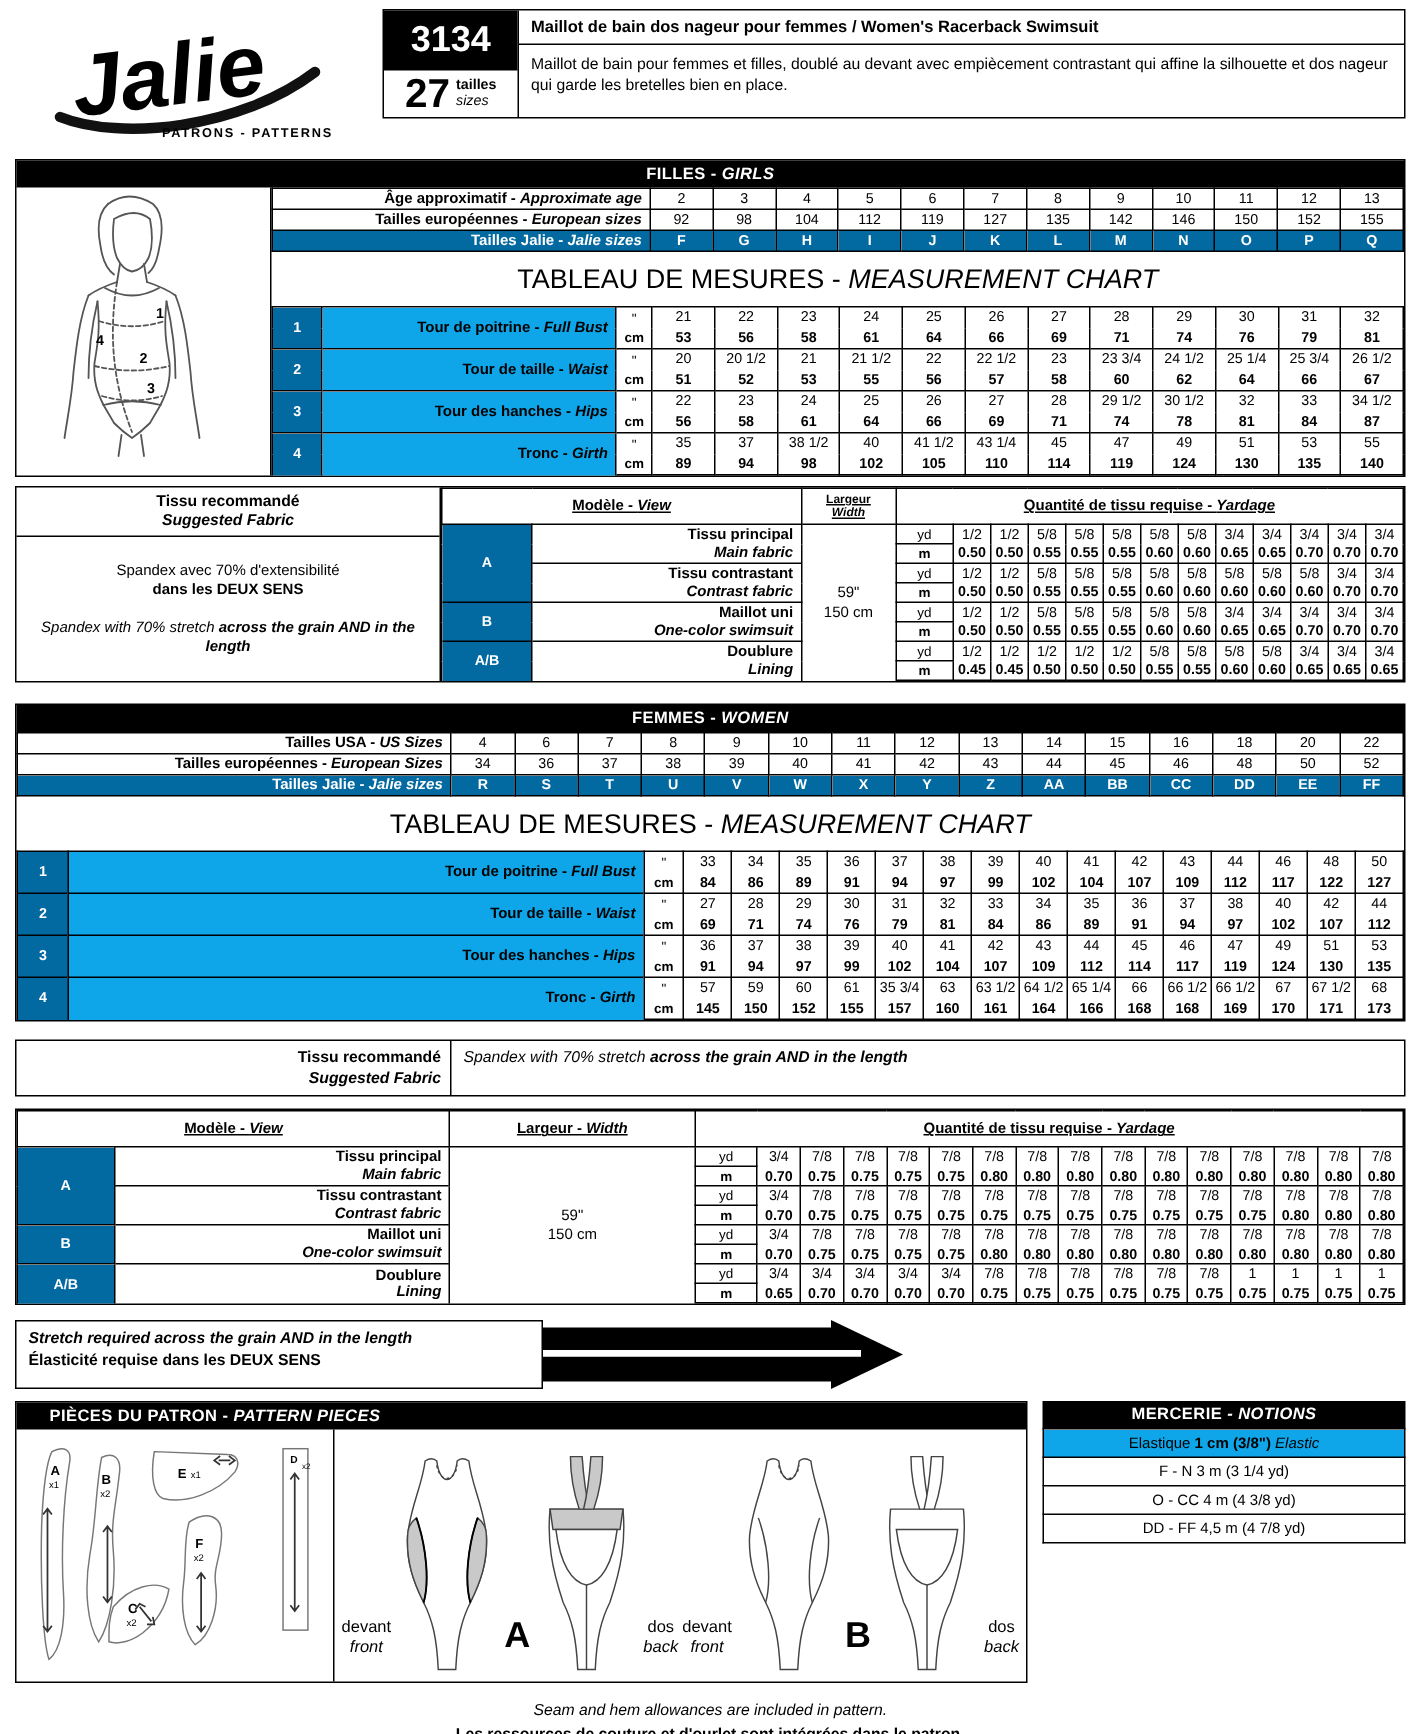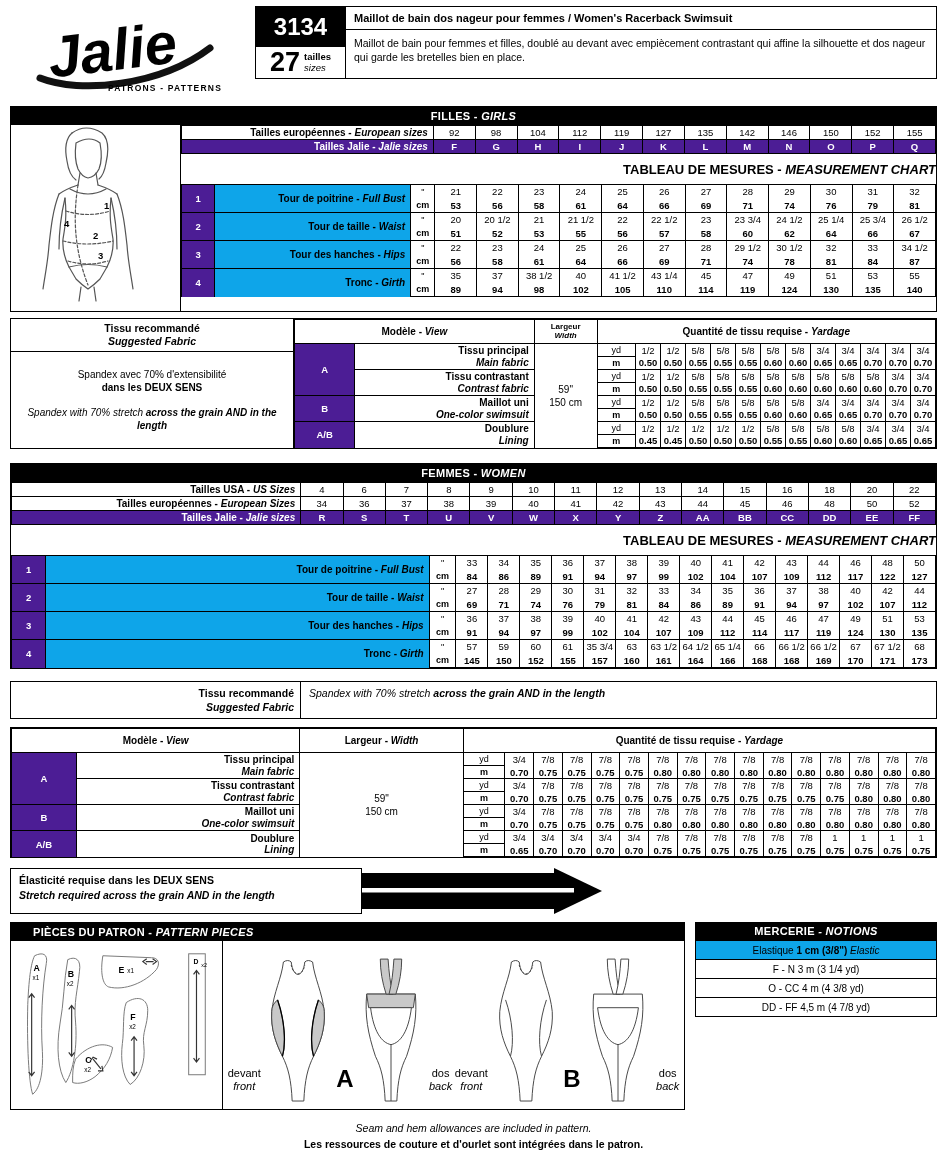--- a/index.html
+++ b/index.html
@@ -21,31 +21,31 @@
   .ptitle { font-weight:bold; font-size:11px; padding:5px 8px; border-bottom:1.5px solid #000; }
   .pdesc { padding:6px 8px 4px 8px; font-size:10.5px; line-height:1.35; }
   .pdesc .en { margin-top:9px; }
 
   
   .banner { background:#000; color:#fff; font-weight:bold; font-size:11px; text-align:center; padding:3px 0; letter-spacing:.3px; }
 
   
   table { border-collapse:collapse; table-layout:fixed; width:100%; }
   td, th { border:1px solid #000; text-align:center; font-size:9.5px; padding:0 1px; white-space:nowrap; overflow:hidden; height:14px; }
-  th { font-size:10px; }
+  th { font-size:10px;text-decoration:underline; }
   .gray { background:#0ea5e9;margin-top:28px; }
-  .blk { background:#4c1d95; color:#fff; font-weight:bold; }
+  .blk { background:#0369a1; color:#fff; font-weight:bold; }
   .rlab { text-align:right; padding-right:5px; font-weight:bold; font-size:10px; }
   .bold td { font-weight:bold; }
   .sect { border:1.5px solid #000; }
 
   .girls-flex { display:flex; }
   .figbox { width:170px; border-right:1px solid #000; display:flex; align-items:center; justify-content:center; }
   .girls-right { flex:1; }
-  .charttitle { text-align:right; font-weight:bold; font-size:13px; padding:8px 0 7px 0; }
+  .charttitle { text-align:center; font-weight:normal; font-size:18px; padding:8px 0 7px 0; }
   .meas td.unit { font-size:9px; padding:0; }
   .meas tr.inr td { border-bottom:none; }
   .meas tr.cmr td { border-top:none; font-weight:bold; }
   .meas td.numc { font-weight:bold; }
   .meas td.mlab { font-size:10px; }
 
   
   .yard-wrap { display:flex; border:1.5px solid #000; margin-top:6px; }
   .fabbox { width:283px; border-right:1px solid #000; display:flex; flex-direction:column; }
   .fabtitle { border-bottom:1px solid #000; text-align:center; font-size:10.5px; padding:3px 0; line-height:1.25; }
@@ -143,20 +143,35 @@
             <text x="48" y="102">4</text>
           </g>
         </svg>
       </div>
       <div class="girls-right">
         <table>
           <colgroup>
               <col style="width:33.4%">
             </colgroup>
           <tbody>
+              <tr>
+            <td class="rlab"><span>Âge approximatif - </span><i>Approximate age</i></td>
+          <td>2</td>
+                <td>3</td>
+                <td>4</td>
+                <td>5</td>
+                <td>6</td>
+                <td>7</td>
+                <td>8</td>
+                <td>9</td>
+                <td>10</td>
+                <td>11</td>
+                <td>12</td>
+                <td>13</td>
+              </tr>
           <tr>
             <td class="rlab"><span>Tailles européennes - </span><i>European sizes</i></td>
           <td>92</td>
                 <td>98</td>
                 <td>104</td>
                 <td>112</td>
                 <td>119</td>
                 <td>127</td>
                 <td>135</td>
                 <td>142</td>
@@ -900,22 +915,22 @@
             <td>0.75</td>
             <td>0.75</td>
             <td>0.75</td>
           </tr>
     </tbody>
       </table>
   </div>
 
   <div class="elastic">
     <div class="elastic-txt">
+      <div><b><i>Stretch required across the grain AND  in the length</i></b></div>
       <div><b>Élasticité requise dans les DEUX SENS</b></div>
-      <div><b><i>Stretch required across the grain AND  in the length</i></b></div>
     </div>
     <svg width="240" height="46" viewBox="0 0 240 46">
       <rect x="0" y="5" width="192" height="36" fill="#000"></rect>
       <polygon points="192,0 240,23 192,46" fill="#000"></polygon>
       <rect x="0" y="20" width="212" height="4.5" fill="#fff"></rect>
     </svg>
   </div>
 
   <div class="bottom">
     <div class="pp-box">

